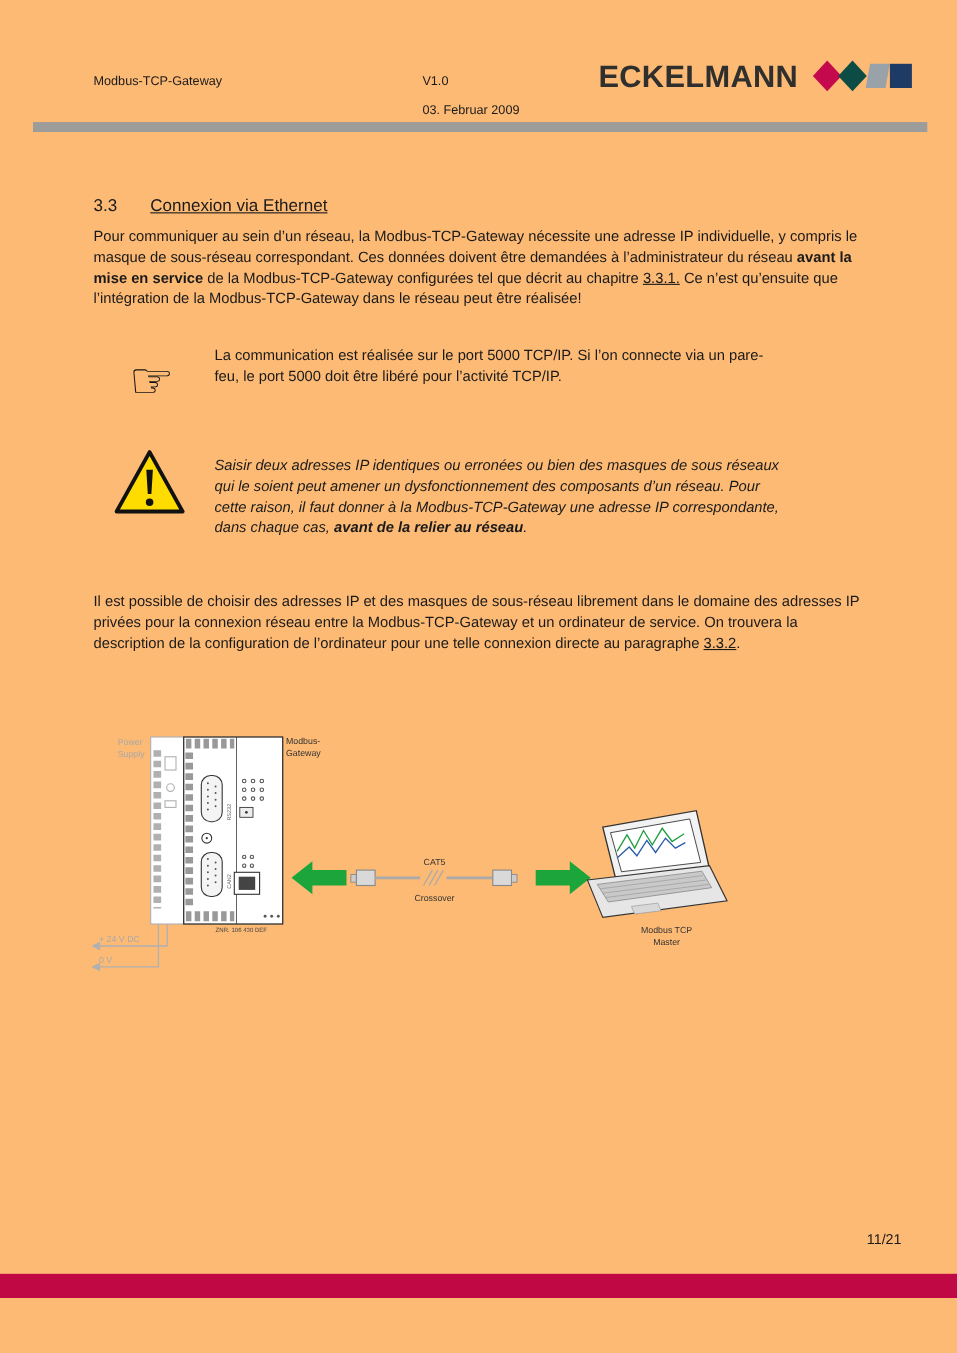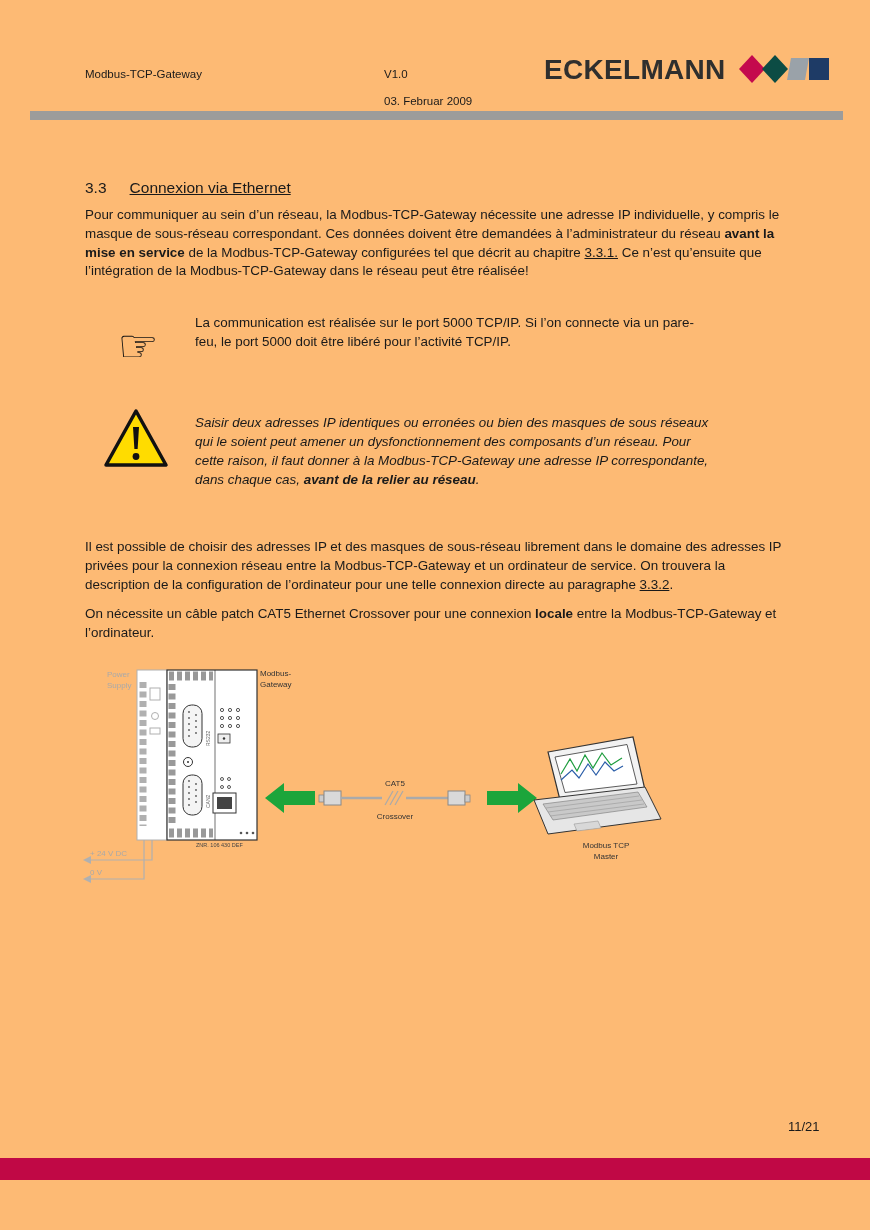--- a/index.html
+++ b/index.html
@@ -9,22 +9,22 @@
 
   
   .h-title   { position:absolute; left:85px;  top:68px; font-size:11.5px; }
   .h-version { position:absolute; left:384px; top:68px; font-size:11.5px; display:flex; gap:15px;flex-direction:column; }
   .logo      { position:absolute; left:544px; top:54px; display:flex; align-items:flex-start; gap:13px; }
   .logo-text { font-size:28px; font-weight:bold; letter-spacing:0.3px; color:#2f2f2e; }
   .gray-bar  { position:absolute; left:30px; top:111px; width:813px; height:9px; background:#9c9c9b; }
 
   
   .section-heading { position:absolute; left:85px; top:179px; font-size:15.5px; font-weight:normal; }
-  .sec-num   { }
-  .sec-title { text-decoration:underline;margin-left:23px; }
+  .sec-num   { margin-right:30px; }
+  .sec-title { text-decoration:underline; }
 
   
   .body-text { position:absolute; left:85px; width:706px; font-size:13.4px; line-height:1.4; }
   .p1 { top:206px; }
   .p2 { top:538px; }
   .p3 { top:605px; }
 
   .seg-bold { font-weight:bold; }
   .seg-underline { text-decoration:underline; }
 
@@ -82,21 +82,20 @@
   <p class="note-text">La communication est réalisée sur le port 5000 TCP/IP. Si l’on connecte via un pare-feu, le port 5000 doit être libéré pour l’activité TCP/IP.</p>
 
   <svg class="warning-icon" width="66" height="60" viewBox="0 0 66 60">
     <polygon points="33,3 63,57 3,57" fill="#ffdc00" stroke="#111" stroke-width="3.5" stroke-linejoin="round"></polygon>
     <polygon points="30,19 36,19 34.6,41 31.4,41" fill="#111"></polygon>
     <circle cx="33" cy="48.5" r="3.4" fill="#111"></circle>
   </svg>
   <p class="warning-text"><span>Saisir deux adresses IP identiques ou erronées ou bien des masques de sous réseaux qui le soient peut amener un dysfonctionnement des composants d’un réseau. Pour cette raison, il faut donner à la Modbus-TCP-Gateway une adresse IP correspondante, dans chaque cas, </span><span class="seg-bold">avant de la relier au réseau</span><span>.</span></p>
 
   <p class="body-text p2"><span>Il est possible de choisir des adresses IP et des masques de sous-réseau librement dans le domaine des adresses IP privées pour la connexion réseau entre la Modbus-TCP-Gateway et un ordinateur de service. On trouvera la description de la configuration de l’ordinateur pour une telle connexion directe au paragraphe </span><span class="seg-underline">3.3.2</span><span>.</span></p>
-  <p class="body-text p3"><span>On nécessite un câble patch CAT5 Ethernet Crossover pour une connexion </span><span class="seg-bold">locale</span><span> entre la Modbus-TCP-Gateway et l’ordinateur.</span></p>
 
   <div class="diagram">
     <svg width="700" height="240" viewBox="0 0 700 240">
 
       <g>
         <text x="25" y="19" class="dg-gray">Power</text>
         <text x="25" y="30" class="dg-gray">Supply</text>
       </g>
 
       <g fill="none" stroke="#b0b0b0">

